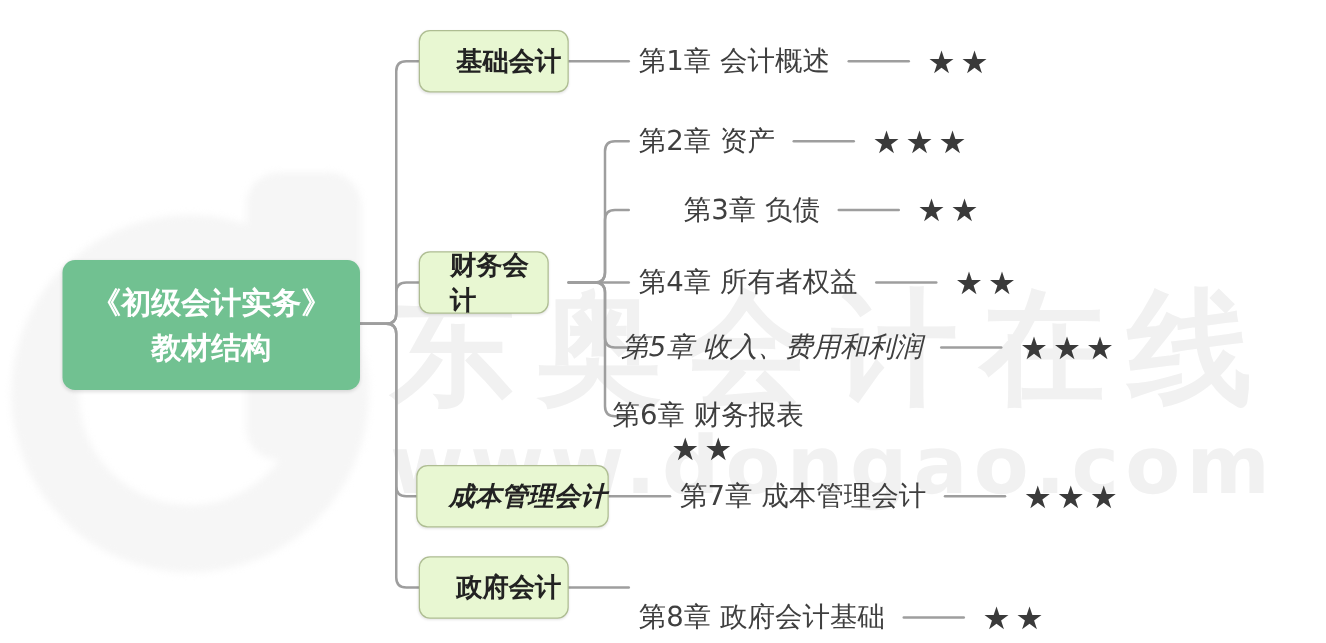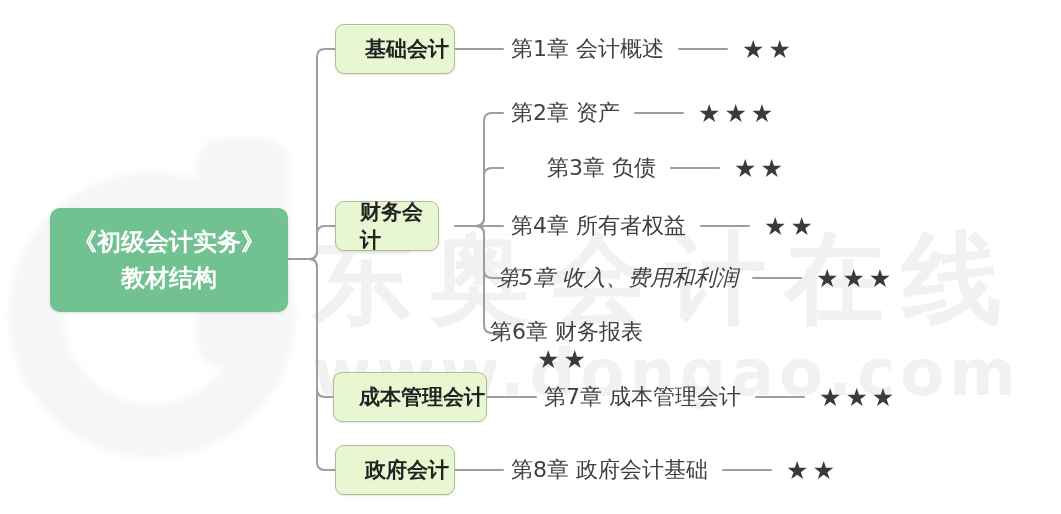--- a/index.html
+++ b/index.html
@@ -32,37 +32,37 @@
   .branch-node{
     position:absolute;z-index:2;height:50px;box-sizing:border-box;
     background:#e8f7d2;border:1px solid #aebd92;border-radius:9px;
     color:#222222;font-weight:bold;font-size:21px;
     display:flex;align-items:center;justify-content:center;
     box-shadow:0 1px 2px rgba(0,0,0,0.10);
     padding-left:24px;
   }
   .b1{left:335px;top:24px;width:120px;}
   .b2{left:335px;top:201px;width:104px;}
-  .b3{left:333px;top:372px;width:154px;}
+  .b3{left:333px;top:372px;width:154px;font-style:italic;}
   .b4{left:335px;top:445px;width:120px;}
   
   .chapter-row{
     position:absolute;z-index:2;height:32px;display:flex;align-items:center;white-space:nowrap;
   }
   .chapter-title{font-size:22px;color:#3f3f3f;padding-left:6px;}
   .row-dash{width:50px;height:2px;background:#9e9e9e;border-radius:1px;margin:0 14px;}
   .row-stars{font-size:25px;color:#3a3a3a;letter-spacing:4px;line-height:1;}
   .r-ch1{left:505px;top:33px;}
   .r-ch2{left:505px;top:97px;}
   .r-ch3{left:505px;top:152px;margin-left:36px;}
   .r-ch4{left:505px;top:210px;}
   .r-ch5{left:491px;top:262px;font-style:italic;}
   .r-ch6{left:484px;top:317px;flex-direction:column;}
   .r-ch7{left:538px;top:381px;}
-  .r-ch8{left:505px;top:454px;}
+  .r-ch8{left:505px;top:478px;}
 </style>
 </head>
 <body>
 
 <div class="canvas">
 
   <div class="wm-layer">
     <svg class="wm-logo" width="340" height="514" viewBox="0 0 340 514">
       <circle cx="152" cy="315" r="116" fill="none" stroke="#f6f6f6" stroke-width="54"></circle>
       <rect x="197" y="138" width="92" height="230" rx="26" fill="#f6f6f6"></rect>

